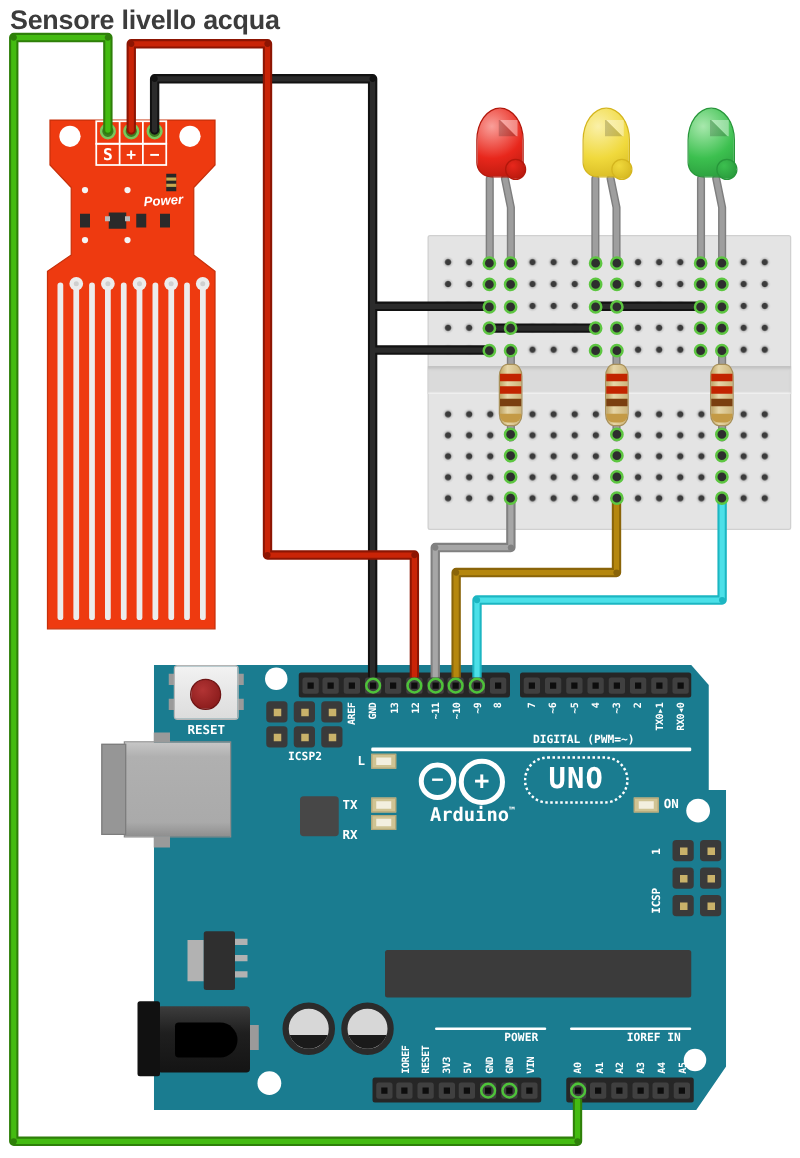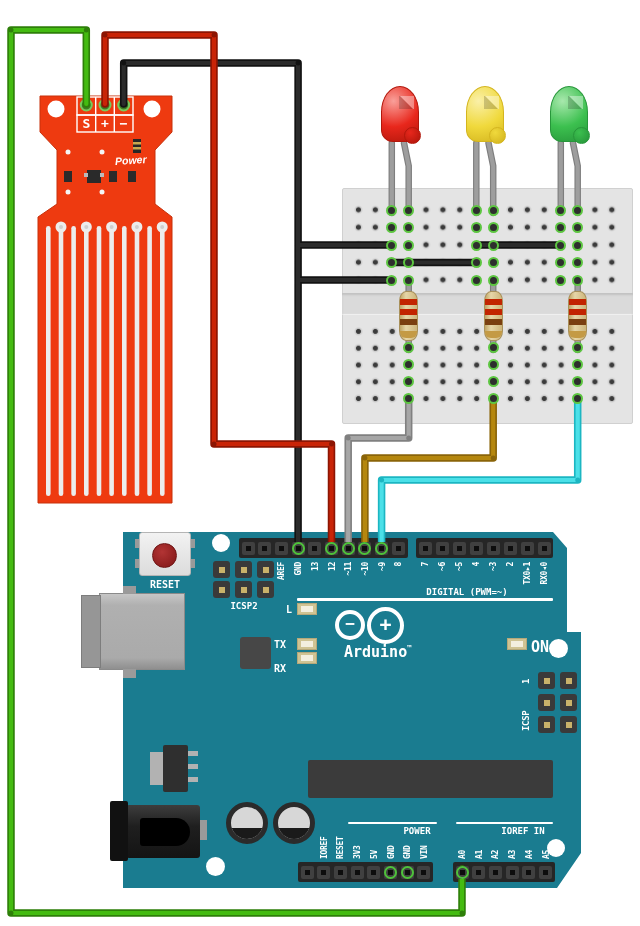--- a/index.html
+++ b/index.html
@@ -66,20 +66,21 @@
                 font:bold 15px "DejaVu Sans Mono",monospace;}
   svg{position:absolute;left:0;top:0;}
   .wo{stroke-width:7.5px;} .wi{stroke-width:4.2px;}
   .lego{stroke-width:6.5px;} .legi{stroke-width:4.2px;}
 </style>
 </head>
 <body>
 
 <div id="stage">
 
+  <div id="title">Sensore livello acqua</div>
 
   <div id="breadboard" style="background: rgb(228, 228, 228);"></div>
   <div id="bb-channel"></div>
   <div id="bb-holes-top" class="bb-holes"></div>
   <div id="bb-holes-bot" class="bb-holes"></div>
   <div id="bb-green-holes"></div>
 
   <svg width="640" height="926">
     <g fill="none" stroke-linecap="round" stroke-linejoin="round">
       <g class="lego" stroke="#7e7e7e">
@@ -261,22 +262,23 @@
   <div class="cap" style="left:226px;top:802px">
       <div class="cres"></div>
     </div>
   <div class="cap" style="left:273px;top:802px">
       <div class="cres"></div>
     </div>
 
   <div class="logo-ring" style="left:335px;top:610px;width:30px;height:30px;font-size:16px;line-height:20px"><span>−</span></div>
   <div class="logo-ring" style="left:367px;top:607px;width:37px;height:37px;font-size:20px;line-height:26px"><span>+</span></div>
   <div id="arduino-word"><span>Arduino</span><sup style="font-size:8px">™</sup></div>
+  <div id="uno-oval"><span>UNO</span></div>
   <div class="smled" style="left:507px;top:638px"></div>
-  <div class="smlab" style="left:531px;top:638px;font-size:15px">ON</div>
+  <div class="smlab" style="left:531px;top:638px;font-size:10px">ON</div>
 
   <svg width="640" height="926" style="pointer-events:none">
     <g fill="none" stroke-linecap="round" stroke-linejoin="round">
       <g>
         <path class="wo" d="M123.7,104 V63 H298.1 V550 M298.1,245 H391.8 M298.1,280 H391.8 M391.8,262.5 H476.3 M476.3,245 H560.8" stroke="#121212"></path>
         <path class="wi" d="M123.7,104 V63 H298.1 V550 M298.1,245 H391.8 M298.1,280 H391.8 M391.8,262.5 H476.3 M476.3,245 H560.8" stroke="#2b2b2b"></path>
         <g fill="#121212">
           <circle cx="123.7" cy="63" r="2.5"></circle>
             <circle cx="298.1" cy="63" r="2.5"></circle>
         </g>

